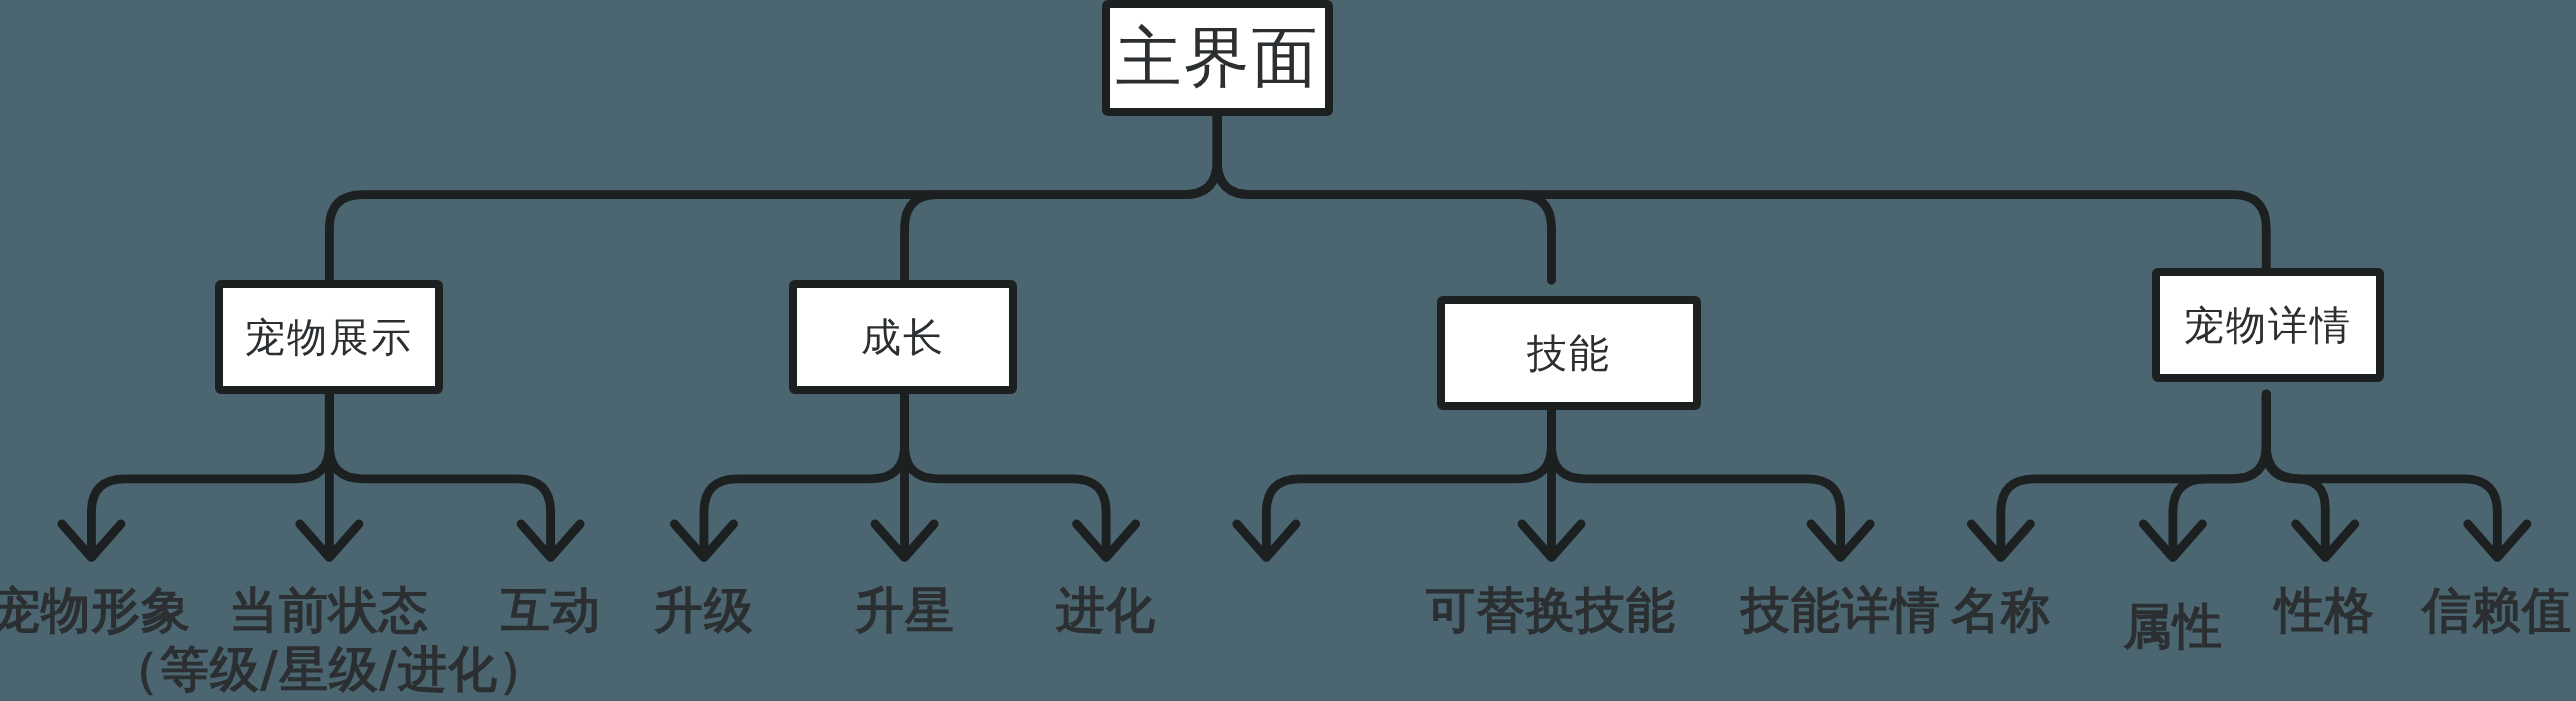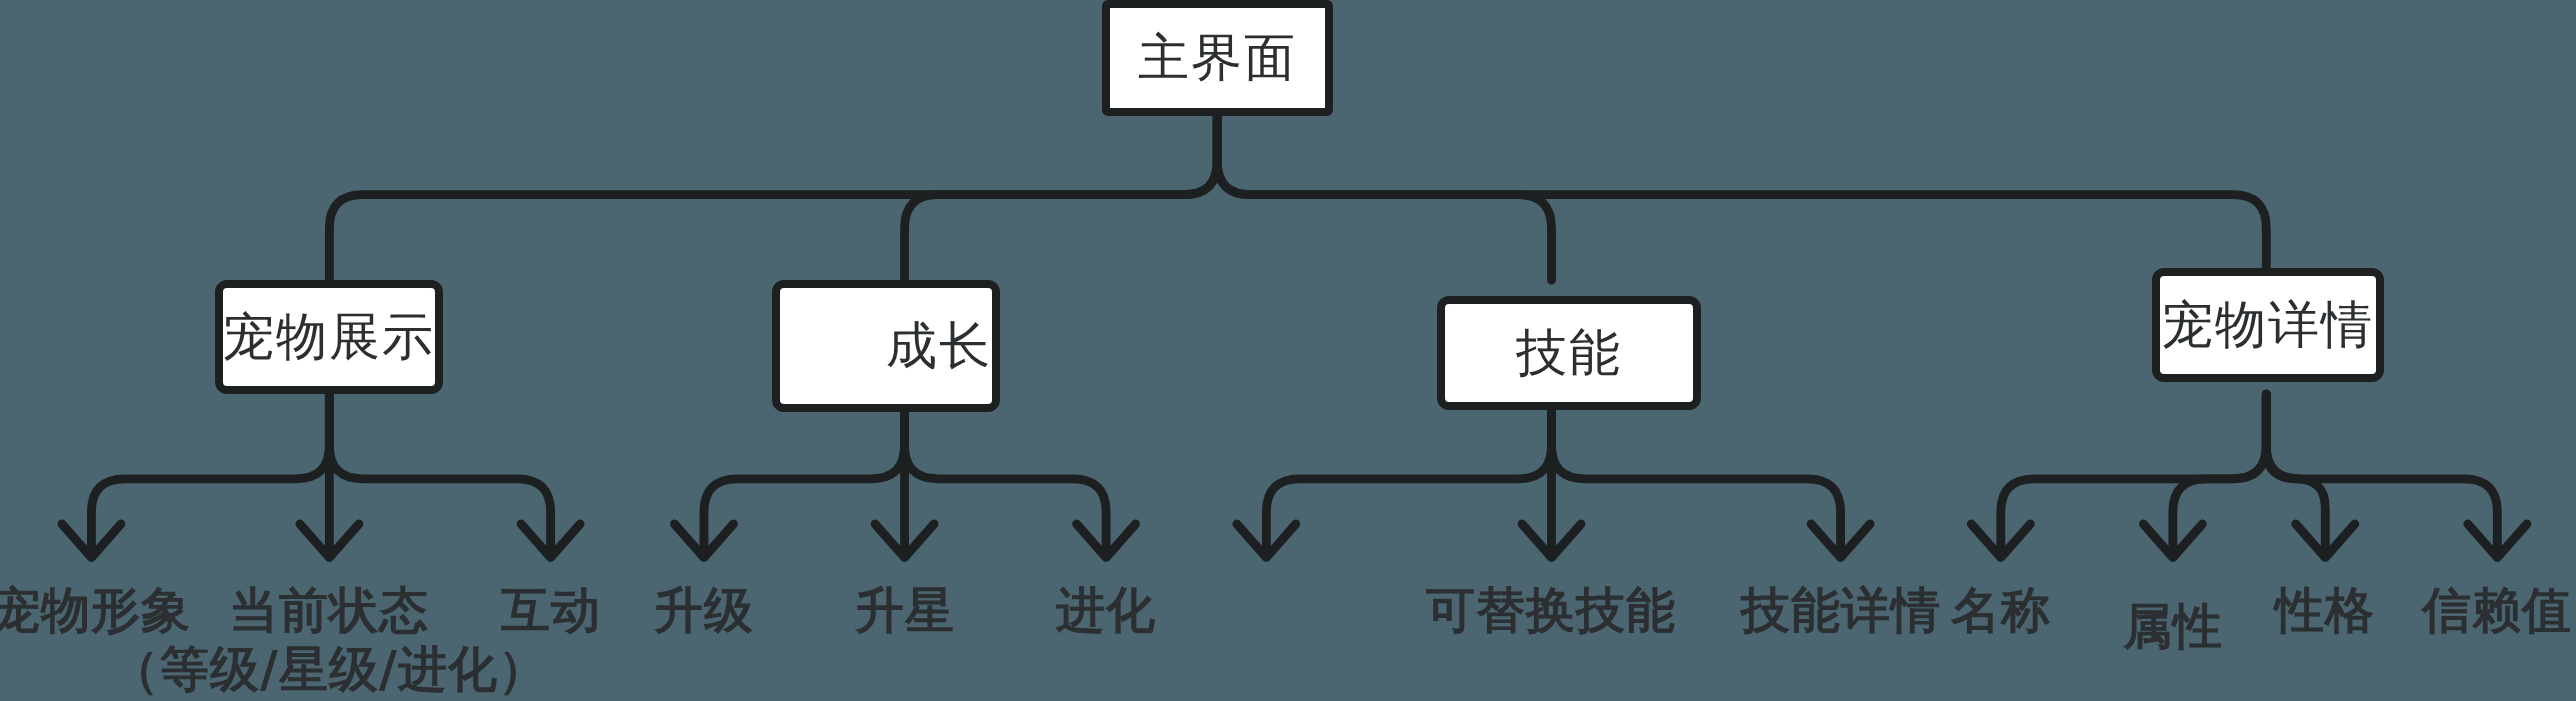--- a/index.html
+++ b/index.html
@@ -30,25 +30,24 @@
     border-radius: 5.9px;
     display: flex;
     align-items: center;
     justify-content: center;
     color: #2b2f31;
     font-weight: 500;
     letter-spacing: 2px;
     z-index: 3;
   }
   .node-root {
-    font-size: 51px;
+    font-size: 66px;
   }
   .node-l2 {
-    font-size: 51px;
-    border-radius: 12px;
+    font-size: 40px;
   }
   .leaf-label {
     position: absolute;
     color: #2b2f31;
     font-size: 49px;
     font-weight: 600;
     letter-spacing: 1px;
     white-space: nowrap;
     transform: translateX(-50%);
     text-align: center;
@@ -104,21 +103,21 @@
       <path d="M 2510 533 L 2540 567 L 2570 533" fill="none" stroke="#1d2021" stroke-width="9" stroke-linecap="round" stroke-linejoin="round"></path>
     </svg>
 
   <div class="node-box node-root" id="root-node" style="left: 1102px; top: 0px; width: 231px; height: 116px;">
     <span>主界面</span>
   </div>
 
   <div class="node-box node-l2" id="l2-0" style="left: 215px; top: 280px; width: 228px; height: 114px;">
     <span>宠物展示</span>
   </div>
-  <div class="node-box node-l2" id="l2-1" style="left: 772px; top: 280px; width: 228px; height: 132px; justify-content: flex-end;">
+  <div class="node-box node-l2" id="l2-1" style="left: 789px; top: 280px; width: 228px; height: 114px;">
     <span>成长</span>
   </div>
   <div class="node-box node-l2" id="l2-2" style="left: 1437px; top: 280px; width: 264px; height: 114px; margin-top: 16px;">
     <span>技能</span>
   </div>
   <div class="node-box node-l2" id="l2-3" style="left: 2152px; top: 268px; width: 232px; height: 114px;">
     <span>宠物详情</span>
   </div>
 
   <div class="leaf-label" id="leaf-0-0" style="left: 91px; top: 578px;">宠物形象</div>

